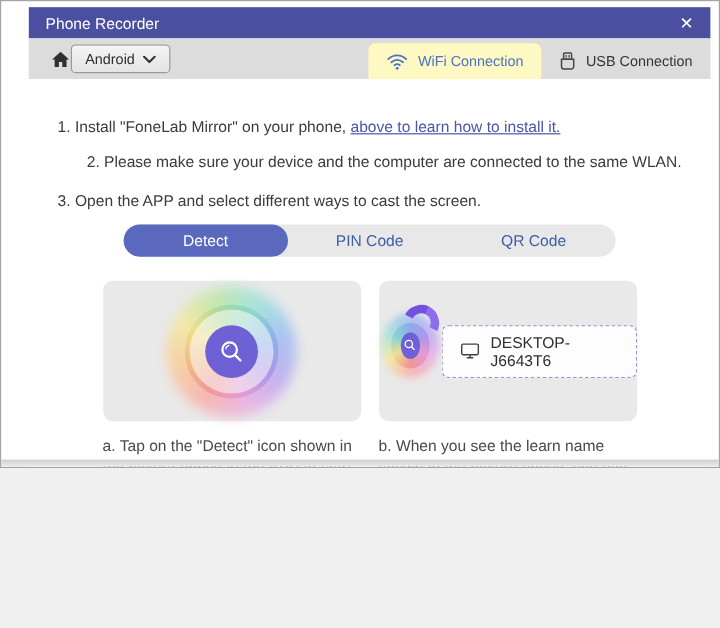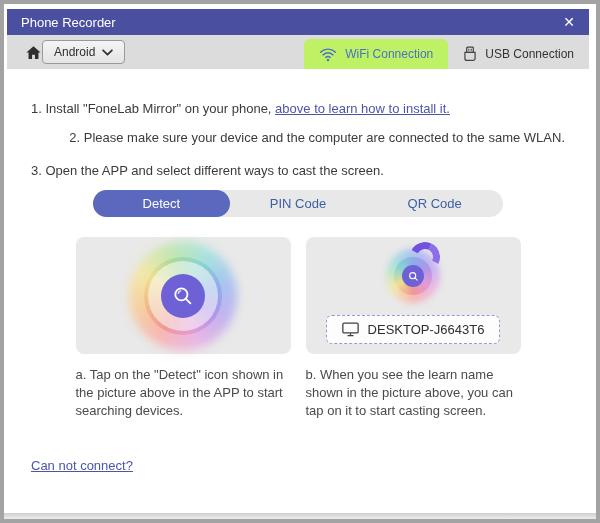--- a/index.html
+++ b/index.html
@@ -1,39 +1,39 @@
 <!DOCTYPE html>
 <html><head>
 <meta charset="utf-8">
 <style>
   * { box-sizing: border-box; margin: 0; padding: 0; }
   html,body { width:600px; height:523px; }
   body { font-family: "Liberation Sans", sans-serif; background:#f0f0f0; }
 
-  .window { position:relative; width:600px; height:523px; background:#fff;
-            border:4px solid #a3a3a3; padding:5px 7px 0 3px; overflow:hidden; }
+  .window { position:relative; width:600px; height:390px; background:#fff;
+            border:1px solid #a3a3a3; padding:5px 7px 0 23px; overflow:hidden; }
 
   
   .titlebar { height:26px; background:#4b4f9f; display:flex; align-items:center;
               padding:0 14px; }
   .titlebar .title { color:#fff; font-size:13px; }
   .titlebar .close { margin-left:auto; color:#fff; font-size:14px; line-height:1;
                      cursor:pointer; font-weight:300; }
 
   
   .toolbar { height:34px; background:#dcdcdc; display:flex; align-items:center; }
   .home-btn { margin-left:18px; display:flex; align-items:center; cursor:pointer; }
   .dropdown { display:flex; align-items:center; gap:7px;
               border:1px solid #9a9a9a; border-radius:4px; padding:4px 11px;
               background:linear-gradient(#f4f4f4,#e4e4e4); font-size:12px; color:#2f2f2f;
               cursor:pointer; }
   .tabs { margin-left:auto; display:flex; align-self:flex-end; }
   .tab { height:30px; display:flex; align-items:center; gap:8px; padding:0 15px;
          font-size:12px; color:#333; cursor:pointer; }
-  .tab.active { background:#bef264; border-radius:6px 6px 0 0; color:#4a72c4;text-align:center; }
+  .tab.active { background:#fef9c3; border-radius:6px 6px 0 0; color:#4a72c4;text-align:center; }
 
   
   .content { background:#fff; height:452px; padding:30px 24px 0 24px;
              font-size:13px; color:#3b3b3b; }
   .step { margin-bottom:10px; line-height:19px; }
   .step.s2 { margin-bottom:14px;text-align:right; }
   .net-line { padding-left:30px; margin-bottom:14px; line-height:19px; }
   .net-line b { color:#262626; margin-left:8px; }
   .net-line .ip-label { margin-left:32px; }
   a.link { color:#4c55a7; text-decoration:underline; cursor:pointer; }
@@ -41,21 +41,21 @@
   
   .segmented { width:410px; height:27px; margin:0 auto 20px auto; background:#e8e8e8;
                border-radius:14px; display:flex; }
   .seg { flex:1; display:flex; align-items:center; justify-content:center;
          font-size:13px; color:#3c5fa7; cursor:pointer; border-radius:14px; }
   .seg.active { background:#5a69be; color:#fff; }
 
   
   .panels { display:flex; justify-content:center; gap:15px; }
   .panel { width:215px; height:117px; background:#e9e9e9; border-radius:8px;
-           display:flex; flex-direction:column; align-items:center; justify-content:center; }
+           display:flex; flex-direction:row; align-items:center; justify-content:center; }
 
   .detect-icon { position:relative; width:108px; height:108px; }
   .glow { position:absolute; inset:0; border-radius:50%;
           background:conic-gradient(from 210deg,#f6b7b2,#f6cfa2,#f2e8a6,#c2e6b2,#a7e2de,#a9c2f1,#c5b2ef,#eab6e3,#f6b7b2);
           filter:blur(5px); }
   .mid { position:absolute; inset:15px; border-radius:50%; opacity:.8;
          background:conic-gradient(from 210deg,#ef9191,#f0b67f,#eedd8b,#a2d892,#85d3cf,#88a9e9,#a991e7,#e295d5,#ef9191); }
   .lighten { position:absolute; inset:19px; border-radius:50%; background:rgba(252,252,252,.55); }
   .core { position:absolute; inset:32px; border-radius:50%; background:#6e61d5;
           display:flex; align-items:center; justify-content:center; }

